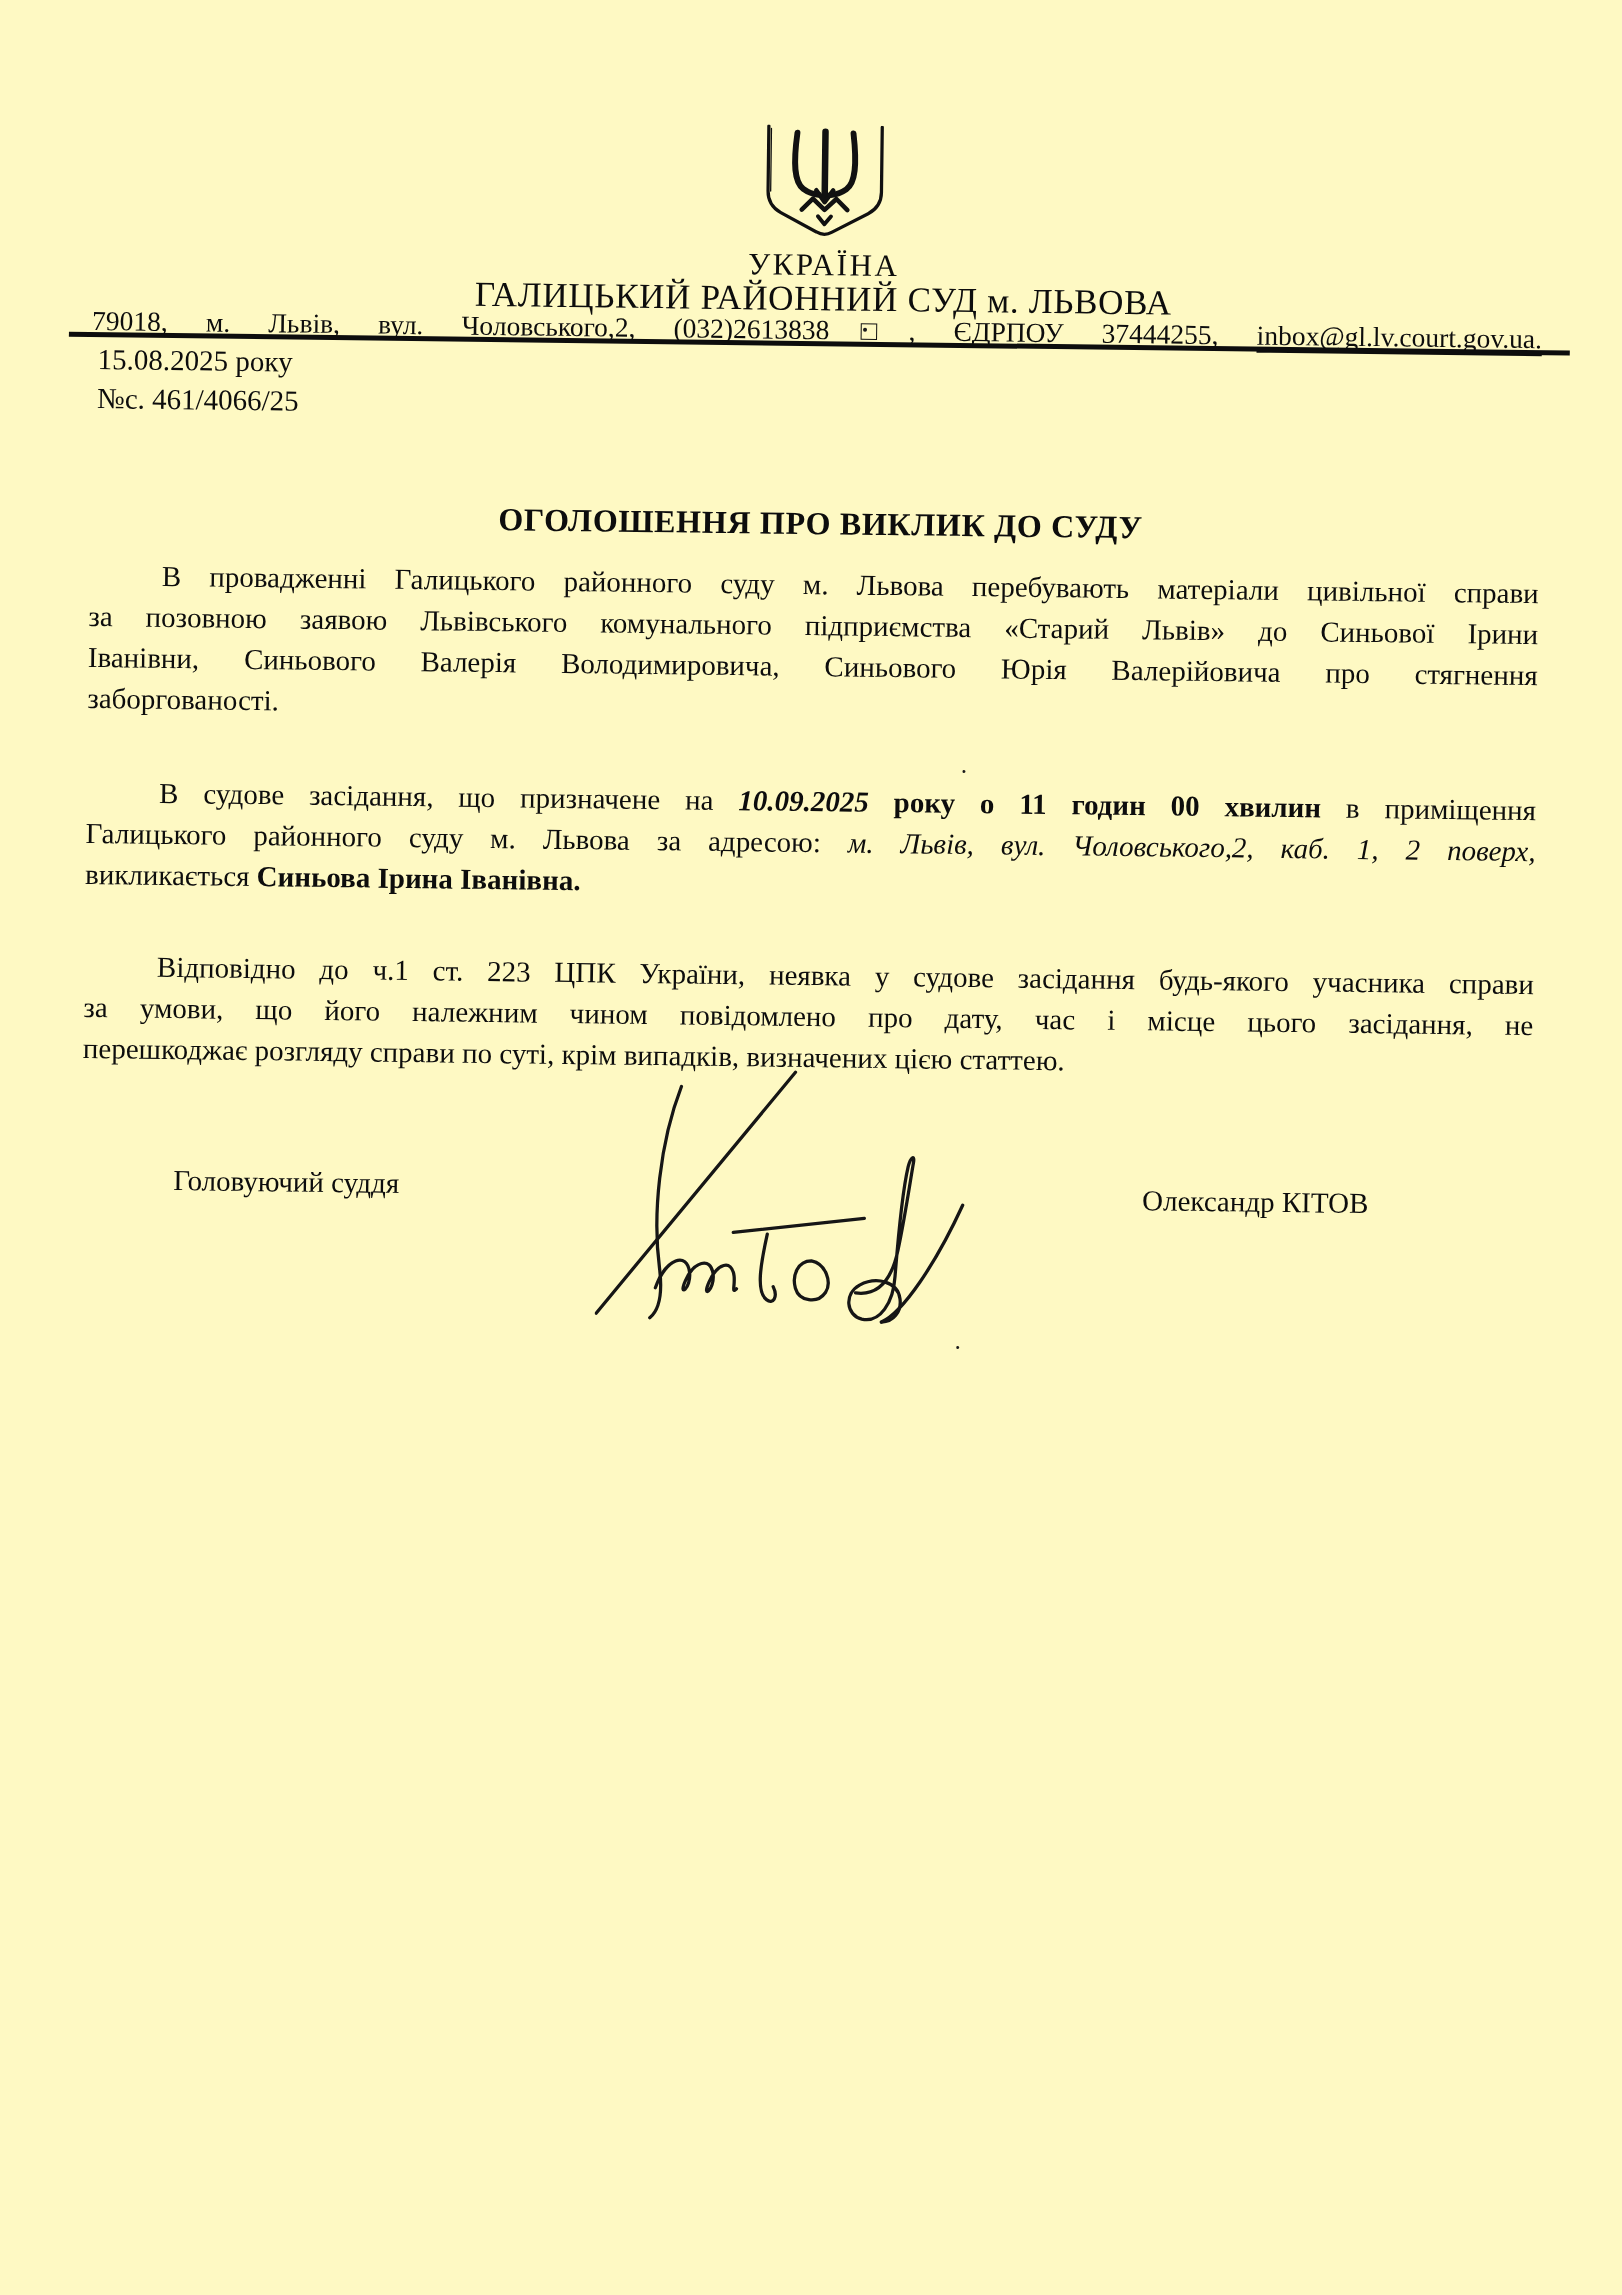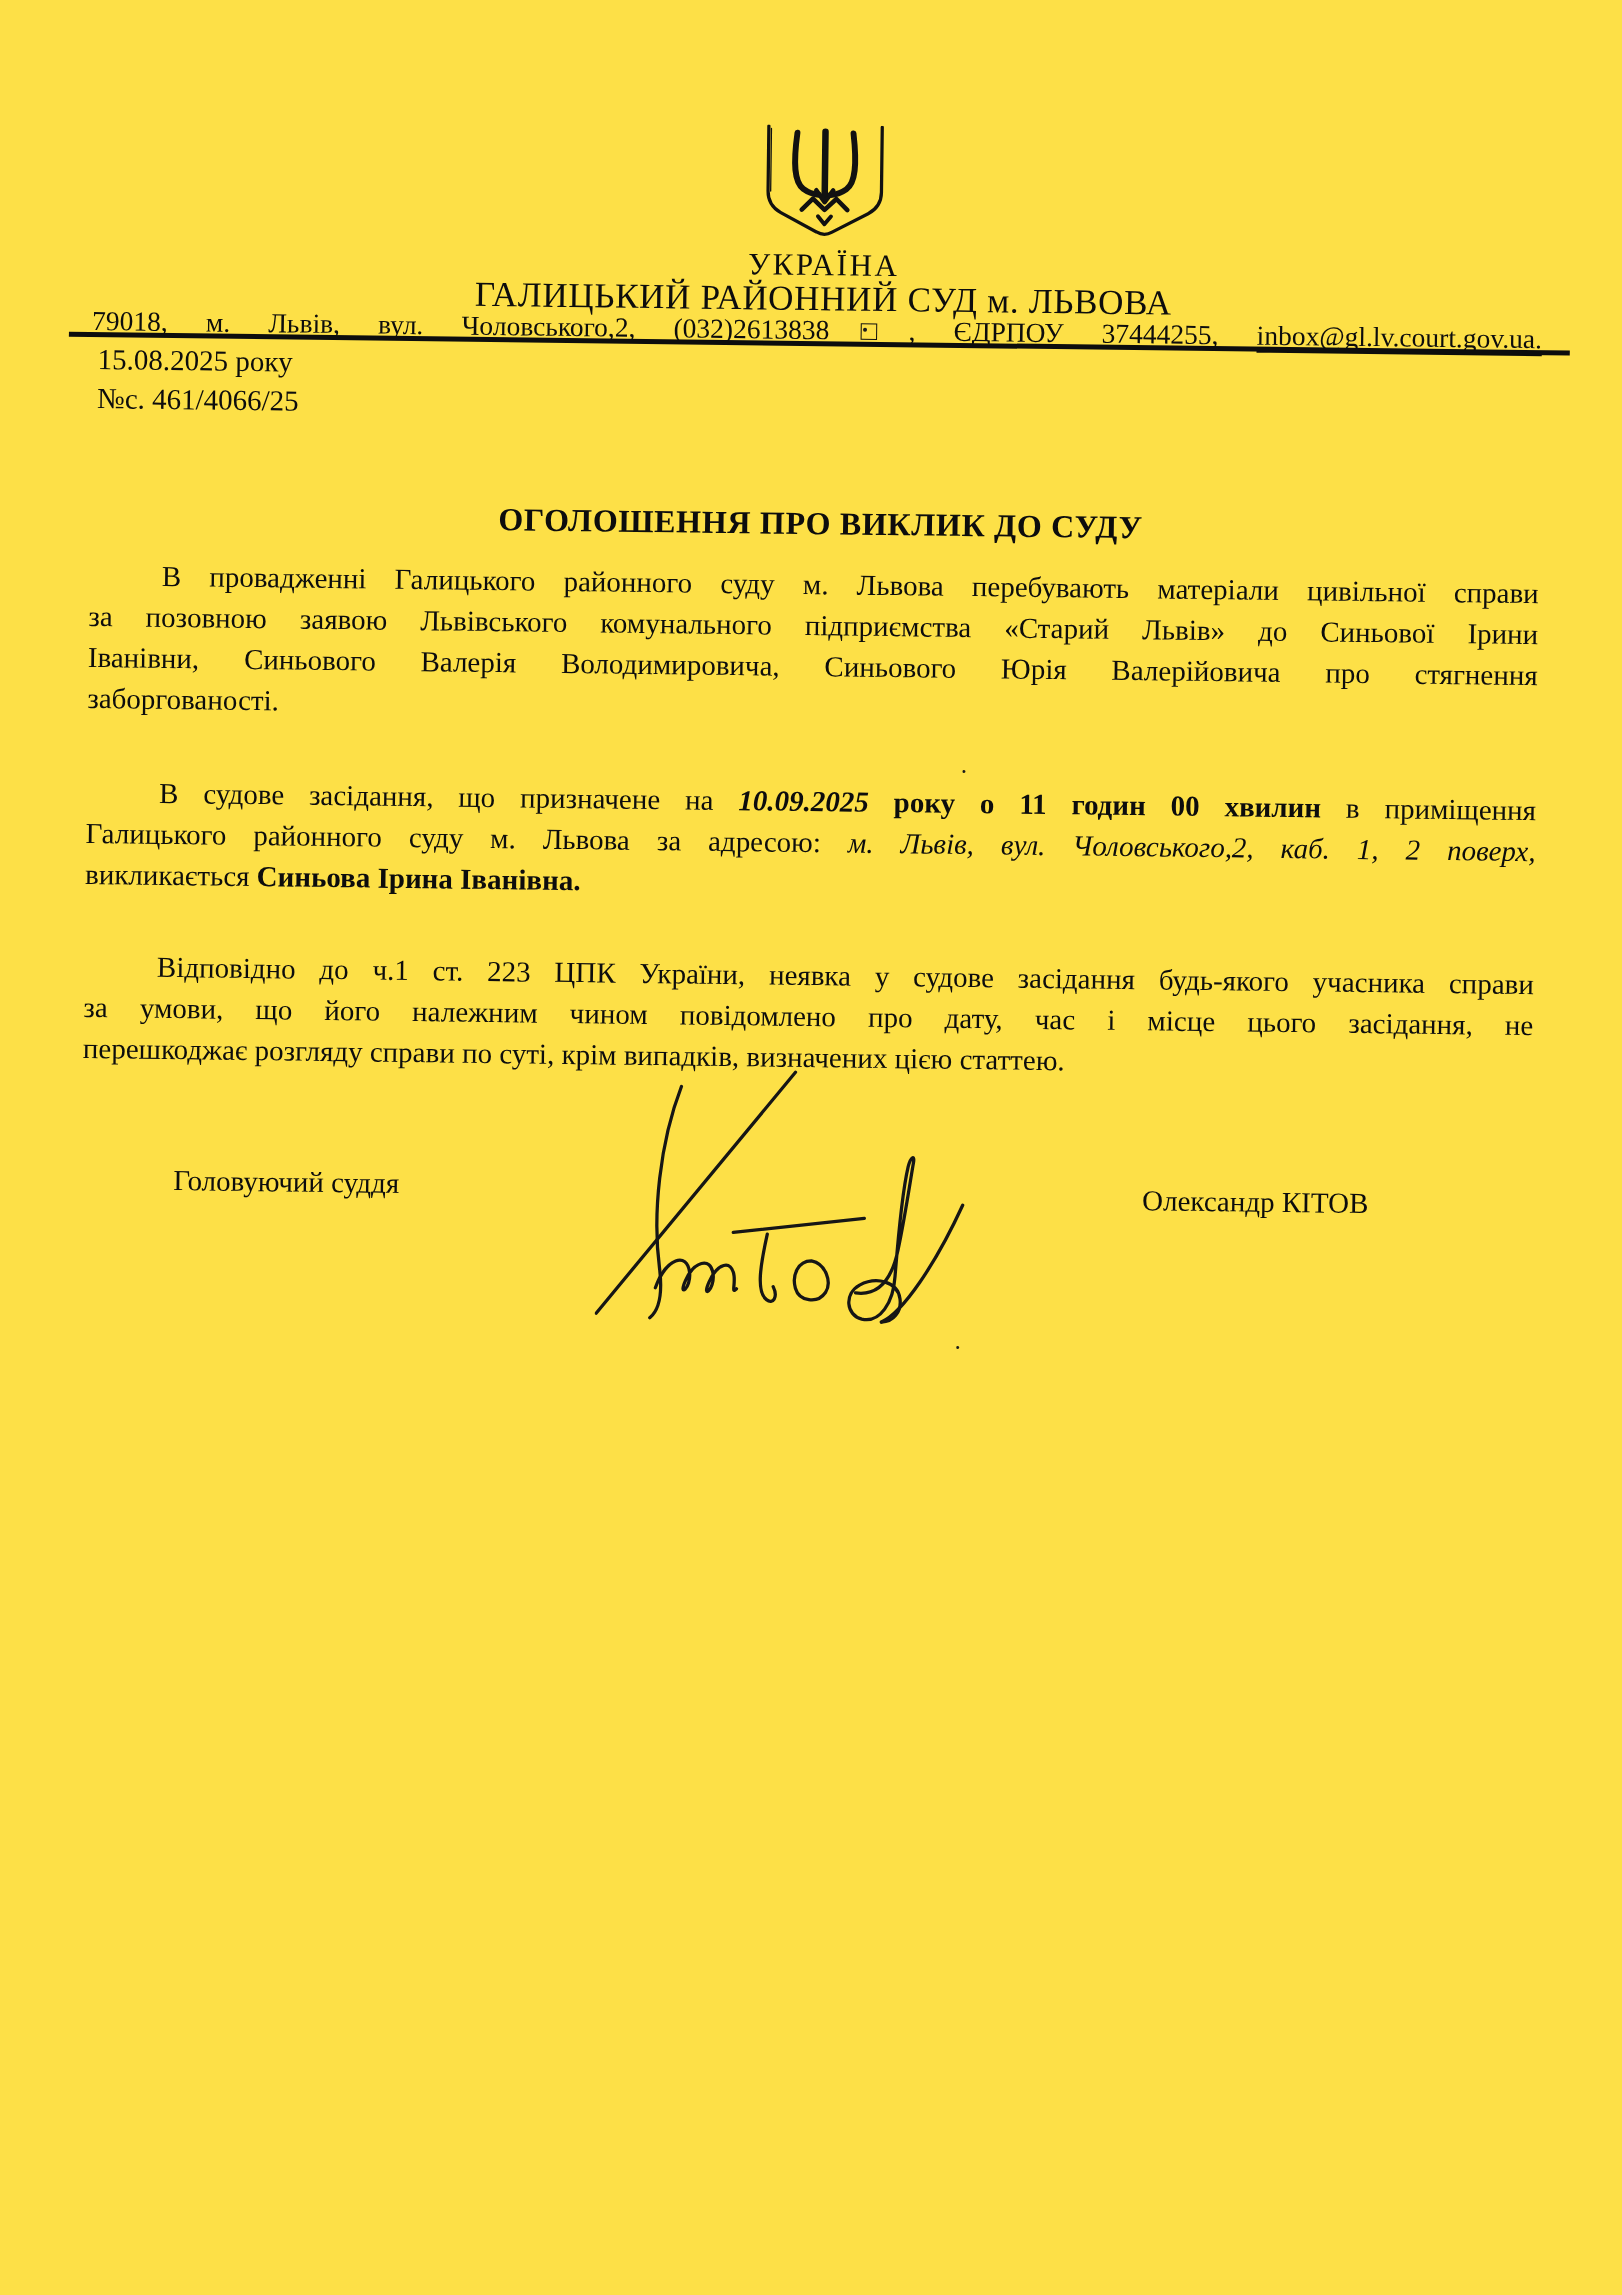--- a/index.html
+++ b/index.html
@@ -1,19 +1,19 @@
 <!DOCTYPE html>
 <html style="font-size:10.5px"><head>
 <meta charset="utf-8">
 <style>
   html,body{margin:0;padding:0;background:#ffffff;}
   .page{
     position:relative;
     width:1622px;height:2295px;
-    background:#fde047;
+    background:#fef9c3;
     overflow:hidden;
     font-family:"Liberation Serif","DejaVu Serif",serif;
     color:#0d0d0d;
   }
   .rot{position:absolute;inset:0;transform:rotate(0.72deg);transform-origin:92px 327px;}
   .abs{position:absolute;}
 
   
   .emblem{left:761px;top:116px;width:124px;height:116px;}
   .country{left:0;top:238px;width:1646px;text-align:center;font-size:31px;letter-spacing:2.6px;}

